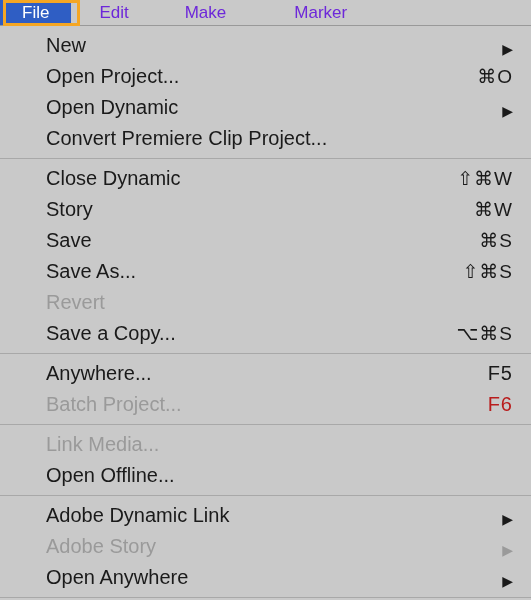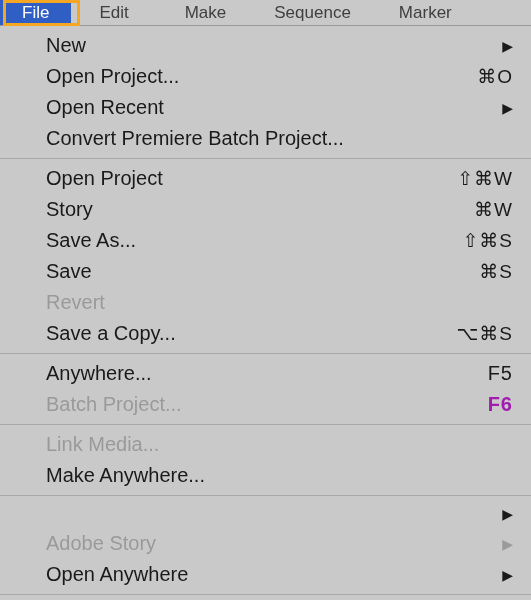--- a/index.html
+++ b/index.html
@@ -18,21 +18,21 @@
 
     .menubar {
       display: flex;
       background: #c9c9c9;
       height: 26px;
       border-bottom: 1px solid #999;
     }
 
     .menubar-item {
       font-size: 17px;
-      color: #404040;
+      color: #6d28d9;
       padding: 3px 14px 0 14px;
       cursor: default;
     }
 
     .menubar-item.selected {
       background: #2f5ec4;
       color: #fff;
     }
 
     .file-highlight {
@@ -51,21 +51,21 @@
     }
 
     .menu-dropdown {
       background: #c9c9c9;
       padding-top: 4px;
       padding-bottom: 4px;
     }
 
     .menu-item {
       display: flex;
-      align-items: center;
+      align-items: flex-end;
       padding: 4px 18px 4px 46px;
       font-size: 20px;
       color: #1a1a1a;
       cursor: default;
       min-height: 28px;
     }
 
     .menu-item.disabled {
       color: #9a9a9a;
     }
@@ -76,22 +76,21 @@
 
     .menu-item-shortcut {
       color: #1a1a1a;
       font-size: 19px;
       letter-spacing: 1px;
       margin-left: 20px;
       text-align: right;
     }
 
     .menu-item.disabled .menu-item-shortcut {
-      color: #a21caf;
-      font-weight: bold;
+      color: #b91c1c;
     }
 
     .menu-item-shortcut.fkey {
       font-size: 20px;
     }
 
     .submenu-arrow {
       font-size: 14px;
       color: #1a1a1a;
       margin-left: auto;
@@ -112,61 +111,60 @@
 
 <div class="file-highlight"></div>
 
 <div class="menubar">
   <div class="menubar-item selected" style="padding-left:22px;padding-right:22px">File</div>
   <div class="menubar-spacer" style="width:14px"></div>
   <div class="menubar-item">Edit</div>
   <div class="menubar-spacer" style="width:28px"></div>
   <div class="menubar-item">Make</div>
   <div class="menubar-spacer" style="width:20px"></div>
-  <div class="menubar-item">Sequence</div>
   <div class="menubar-spacer" style="width:20px"></div>
   <div class="menubar-item">Marker</div>
 </div>
 
 <div class="menu-dropdown">
 
   <div class="menu-item">
     <span class="menu-item-label">New</span>
     <span class="submenu-arrow">▶</span>
   </div>
   <div class="menu-item">
     <span class="menu-item-label">Open Project...</span>
     <span class="menu-item-shortcut">⌘O</span>
   </div>
   <div class="menu-item">
-    <span class="menu-item-label">Open Recent</span>
-    <span class="submenu-arrow">▶</span>
-  </div>
-  <div class="menu-item">
-    <span class="menu-item-label">Convert Premiere Batch Project...</span>
-  </div>
-
-  <div class="menu-separator"></div>
-
-  <div class="menu-item">
-    <span class="menu-item-label">Open Project</span>
+    <span class="menu-item-label">Open Dynamic</span>
+    <span class="submenu-arrow">▶</span>
+  </div>
+  <div class="menu-item">
+    <span class="menu-item-label">Convert Premiere Clip Project...</span>
+  </div>
+
+  <div class="menu-separator"></div>
+
+  <div class="menu-item">
+    <span class="menu-item-label">Close Dynamic</span>
     <span class="menu-item-shortcut">⇧⌘W</span>
   </div>
   <div class="menu-item">
     <span class="menu-item-label">Story</span>
     <span class="menu-item-shortcut">⌘W</span>
   </div>
   <div class="menu-item">
+    <span class="menu-item-label">Save</span>
+    <span class="menu-item-shortcut">⌘S</span>
+  </div>
+  <div class="menu-item">
     <span class="menu-item-label">Save As...</span>
     <span class="menu-item-shortcut">⇧⌘S</span>
   </div>
-  <div class="menu-item">
-    <span class="menu-item-label">Save</span>
-    <span class="menu-item-shortcut">⌘S</span>
-  </div>
   <div class="menu-item disabled">
     <span class="menu-item-label">Revert</span>
   </div>
   <div class="menu-item">
     <span class="menu-item-label">Save a Copy...</span>
     <span class="menu-item-shortcut">⌥⌘S</span>
   </div>
 
   <div class="menu-separator"></div>
 
@@ -178,26 +176,27 @@
     <span class="menu-item-label">Batch Project...</span>
     <span class="menu-item-shortcut fkey">F6</span>
   </div>
 
   <div class="menu-separator"></div>
 
   <div class="menu-item disabled">
     <span class="menu-item-label">Link Media...</span>
   </div>
   <div class="menu-item">
-    <span class="menu-item-label">Make Anywhere...</span>
-  </div>
-
-  <div class="menu-separator"></div>
-
-  <div class="menu-item">
+    <span class="menu-item-label">Open Offline...</span>
+  </div>
+
+  <div class="menu-separator"></div>
+
+  <div class="menu-item">
+    <span class="menu-item-label">Adobe Dynamic Link</span>
     <span class="submenu-arrow">▶</span>
   </div>
   <div class="menu-item disabled">
     <span class="menu-item-label">Adobe Story</span>
     <span class="submenu-arrow">▶</span>
   </div>
   <div class="menu-item">
     <span class="menu-item-label">Open Anywhere</span>
     <span class="submenu-arrow">▶</span>
   </div>

